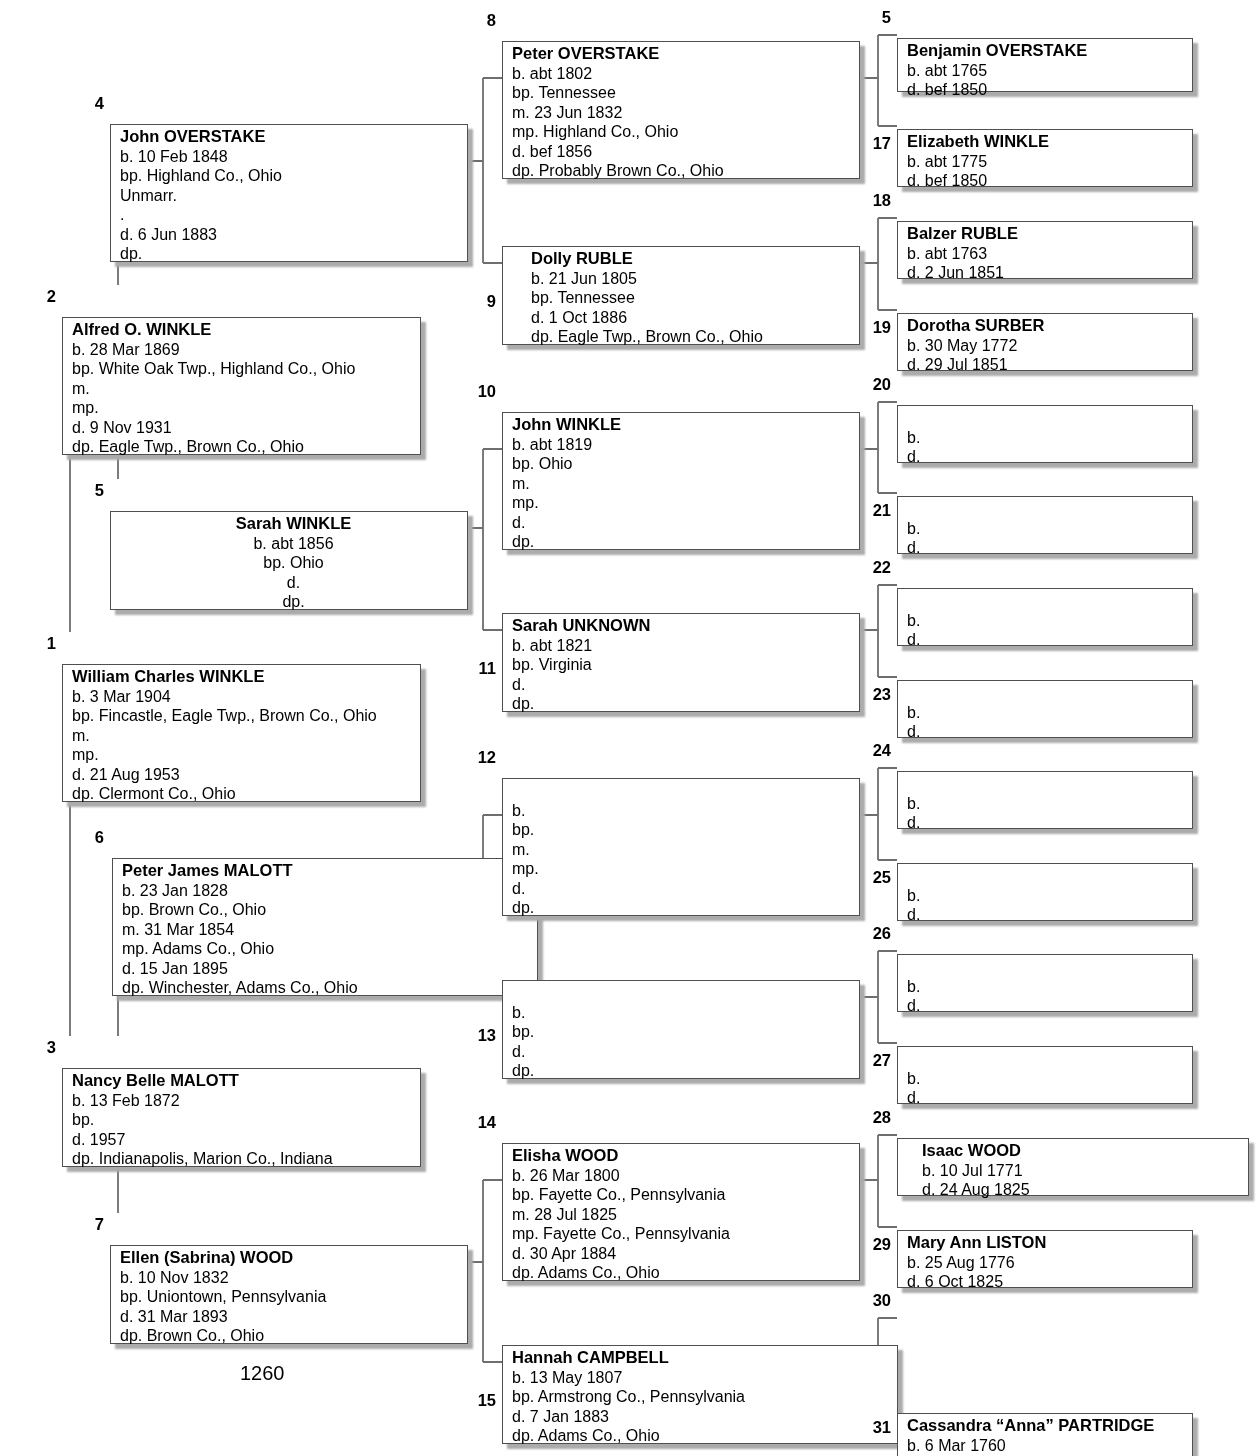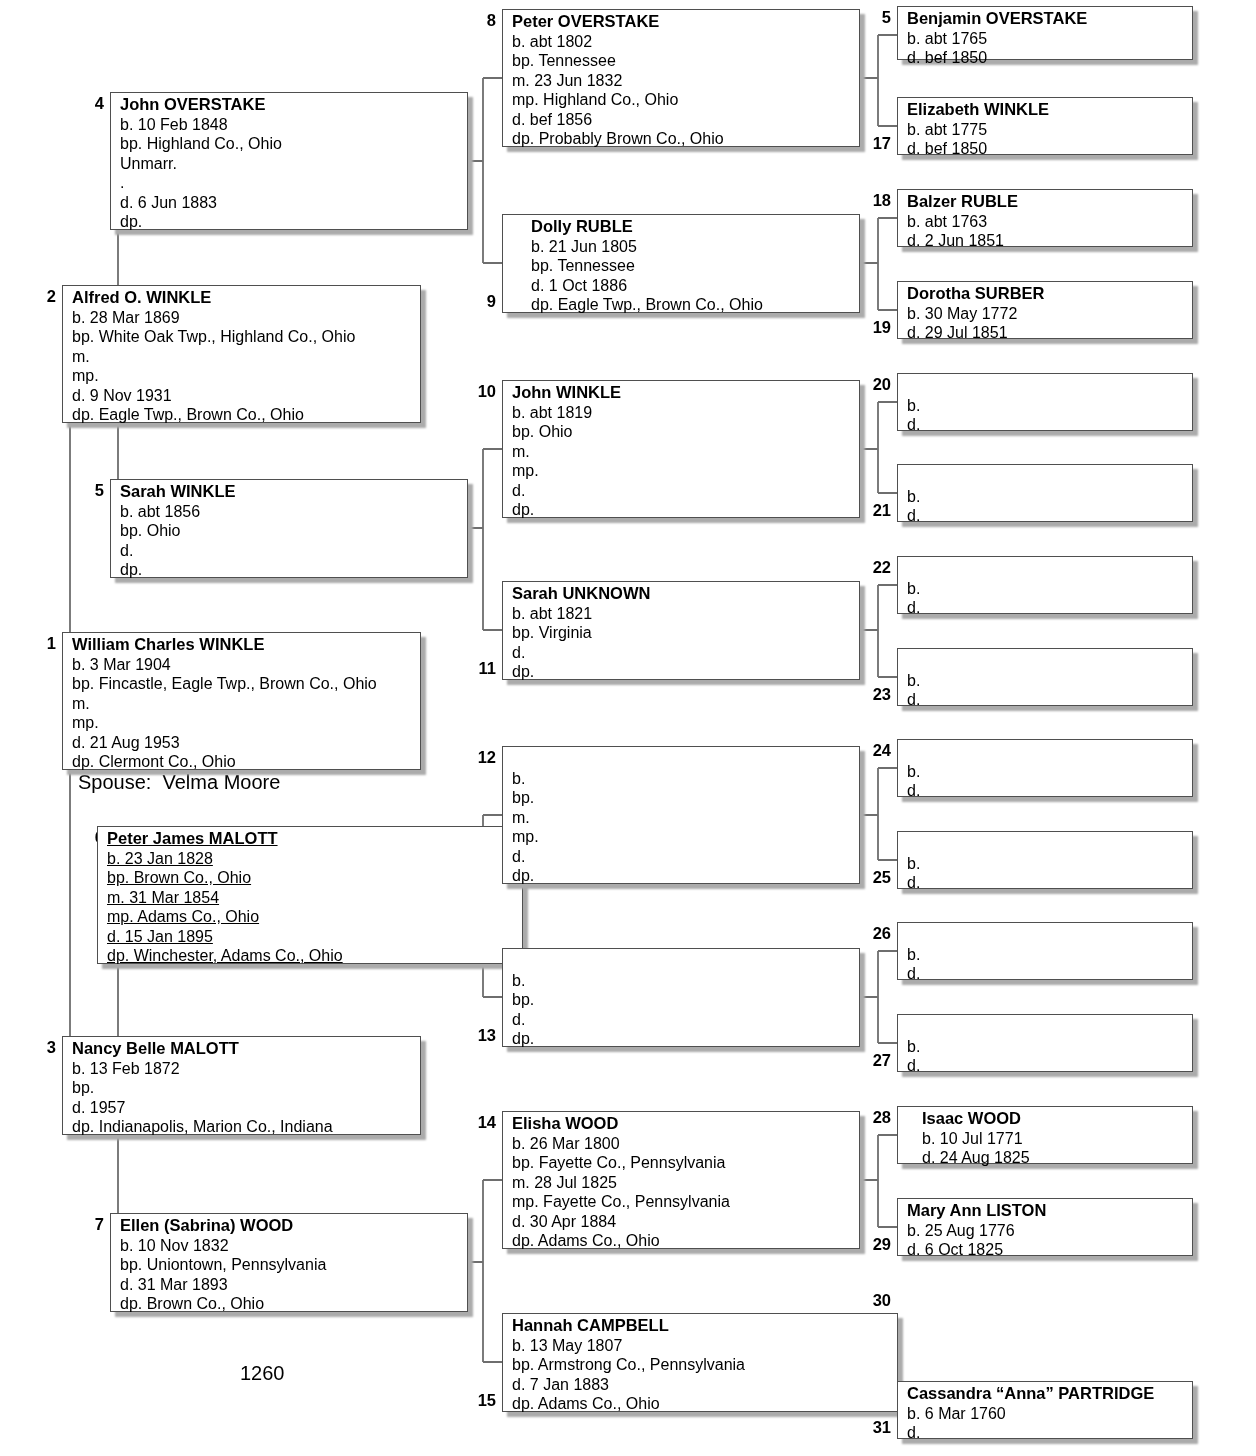--- a/index.html
+++ b/index.html
@@ -12,20 +12,21 @@
     overflow:hidden;
   }
   #connectors{position:absolute;left:0;top:0;}
   .pbox{
     position:absolute;
     background:#fff;
     border:1px solid #4f4f4f;
     box-shadow:5px 5px 2px #ababab;
     padding:2px 0 0 9px;
     box-sizing:border-box;
+    margin-top:32px;
   }
   .pname{
     font-size:16.5px;
     font-weight:bold;
     line-height:19.5px;
     min-height:19.5px;
     white-space:nowrap;
   }
   .pline{
     font-size:16px;
@@ -108,29 +109,29 @@
     <div class="pbox" style="left: 110px; top: 92px; width: 358px; height: 138px;">
       <div class="pname">John OVERSTAKE</div>
       <div class="pline">b. 10 Feb 1848</div>
       <div class="pline">bp. Highland Co., Ohio</div>
       <div class="pline">Unmarr.</div>
       <div class="pline">.</div>
       <div class="pline">d. 6 Jun 1883</div>
       <div class="pline">dp.</div>
     </div>
     <div class="pnum" style="left: 68px; top: 481px;">5</div>
-    <div class="pbox" style="left: 110px; top: 479px; width: 358px; height: 99px;">
+    <div class="pbox" style="left: 110px; top: 479px; width: 358px; height: 99px; text-align: center;">
       <div class="pname">Sarah WINKLE</div>
       <div class="pline">b. abt 1856</div>
       <div class="pline">bp. Ohio</div>
       <div class="pline">d.</div>
       <div class="pline">dp.</div>
     </div>
     <div class="pnum" style="left: 68px; top: 828px;">6</div>
-    <div class="pbox" style="left: 97px; top: 826px; width: 426px; height: 138px; text-decoration: underline;">
+    <div class="pbox" style="left: 112px; top: 826px; width: 426px; height: 138px;">
       <div class="pname">Peter James MALOTT</div>
       <div class="pline">b. 23 Jan 1828</div>
       <div class="pline">bp. Brown Co., Ohio</div>
       <div class="pline">m. 31 Mar 1854</div>
       <div class="pline">mp. Adams Co., Ohio</div>
       <div class="pline">d. 15 Jan 1895</div>
       <div class="pline">dp. Winchester, Adams Co., Ohio</div>
     </div>
     <div class="pnum" style="left: 68px; top: 1215px;">7</div>
     <div class="pbox" style="left: 110px; top: 1213px; width: 358px; height: 99px;">
@@ -278,21 +279,21 @@
       <div class="pline">b.</div>
       <div class="pline">d.</div>
     </div>
     <div class="pnum" style="left: 855px; top: 1051px;">27</div>
     <div class="pbox" style="left: 897px; top: 1014px; width: 296px; height: 58px;">
       <div class="pname"></div>
       <div class="pline">b.</div>
       <div class="pline">d.</div>
     </div>
     <div class="pnum" style="left: 855px; top: 1108px;">28</div>
-    <div class="pbox" style="left: 897px; top: 1106px; width: 296px; height: 58px; padding-left: 24px;">
+    <div class="pbox" style="left: 897px; top: 1106px; width: 352px; height: 58px; padding-left: 24px;">
       <div class="pname">Isaac WOOD</div>
       <div class="pline">b. 10 Jul 1771</div>
       <div class="pline">d. 24 Aug 1825</div>
     </div>
     <div class="pnum" style="left: 855px; top: 1235px;">29</div>
     <div class="pbox" style="left: 897px; top: 1198px; width: 296px; height: 58px;">
       <div class="pname">Mary Ann LISTON</div>
       <div class="pline">b. 25 Aug 1776</div>
       <div class="pline">d. 6 Oct 1825</div>
     </div>

